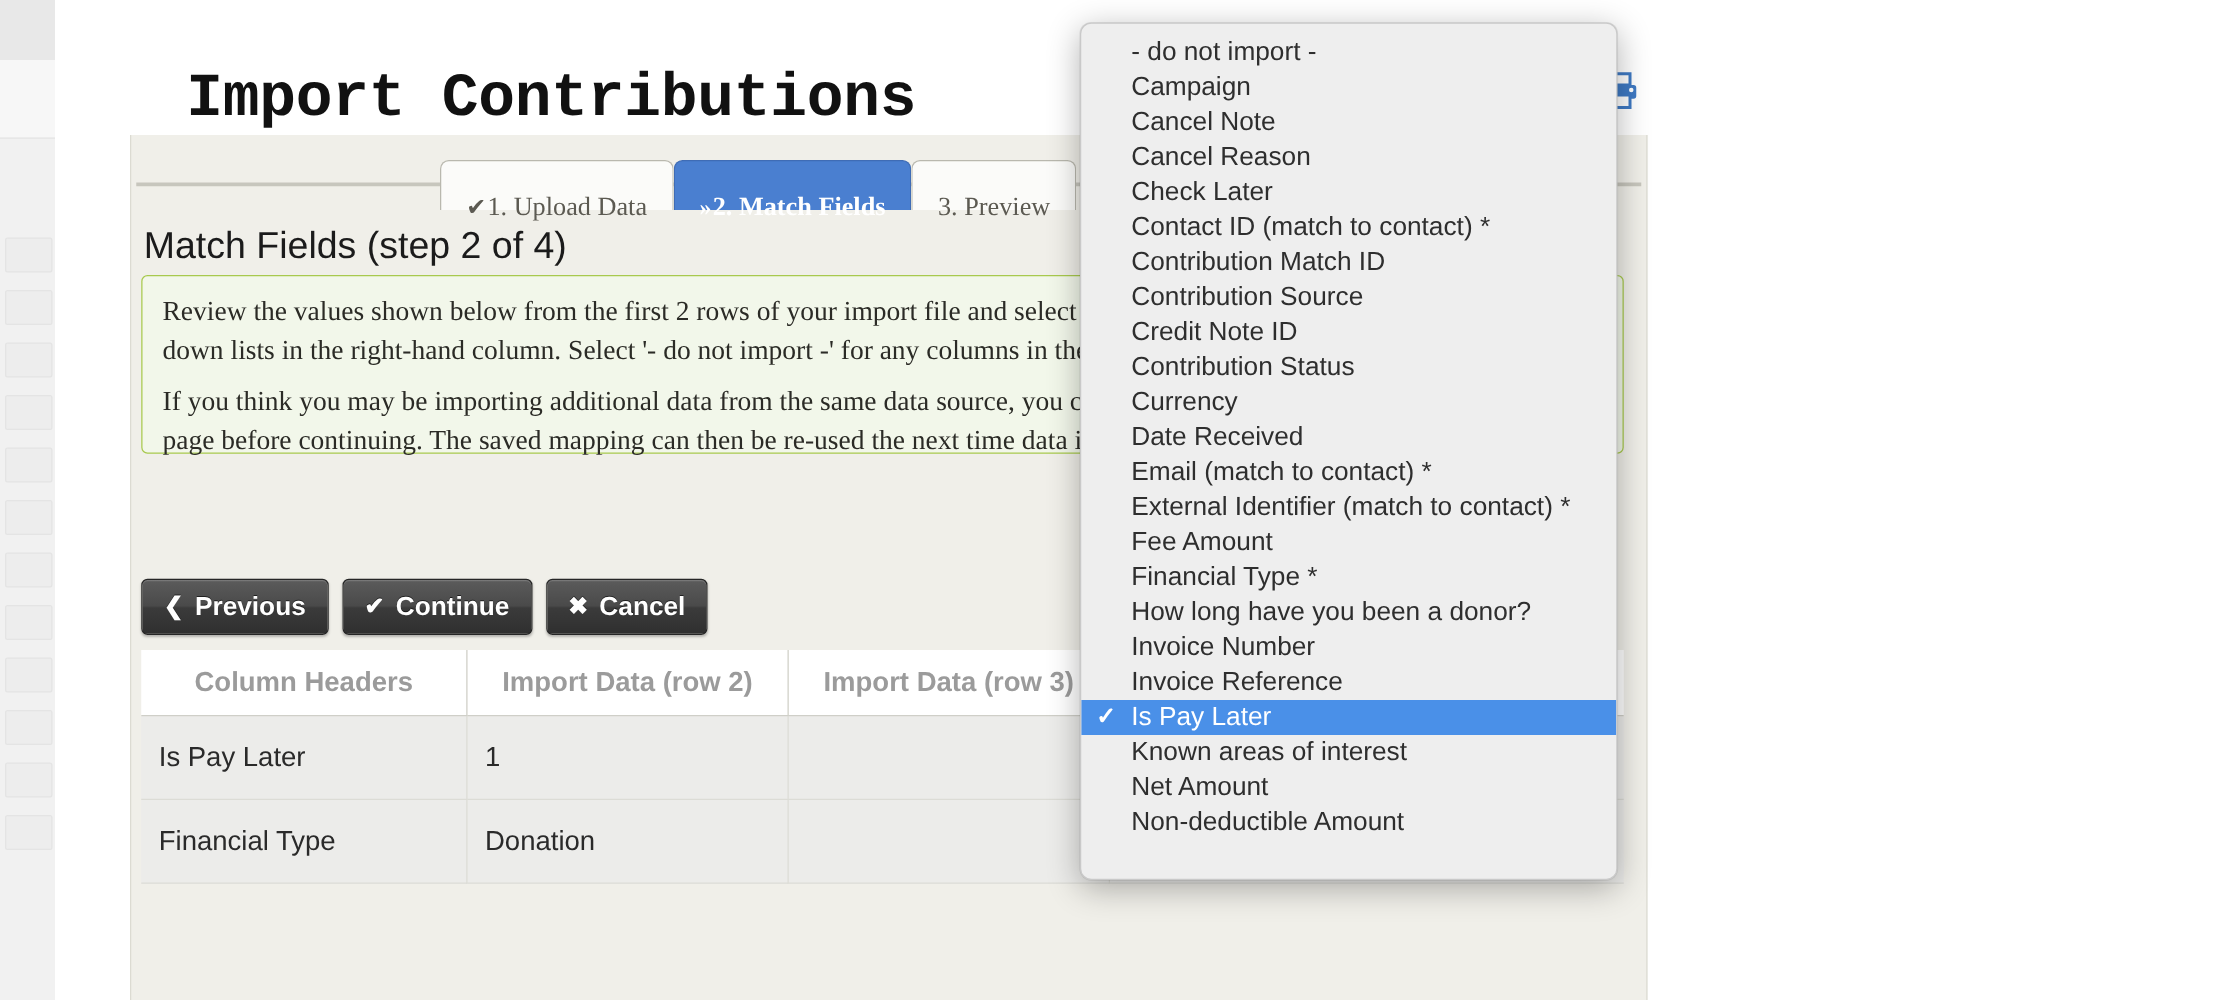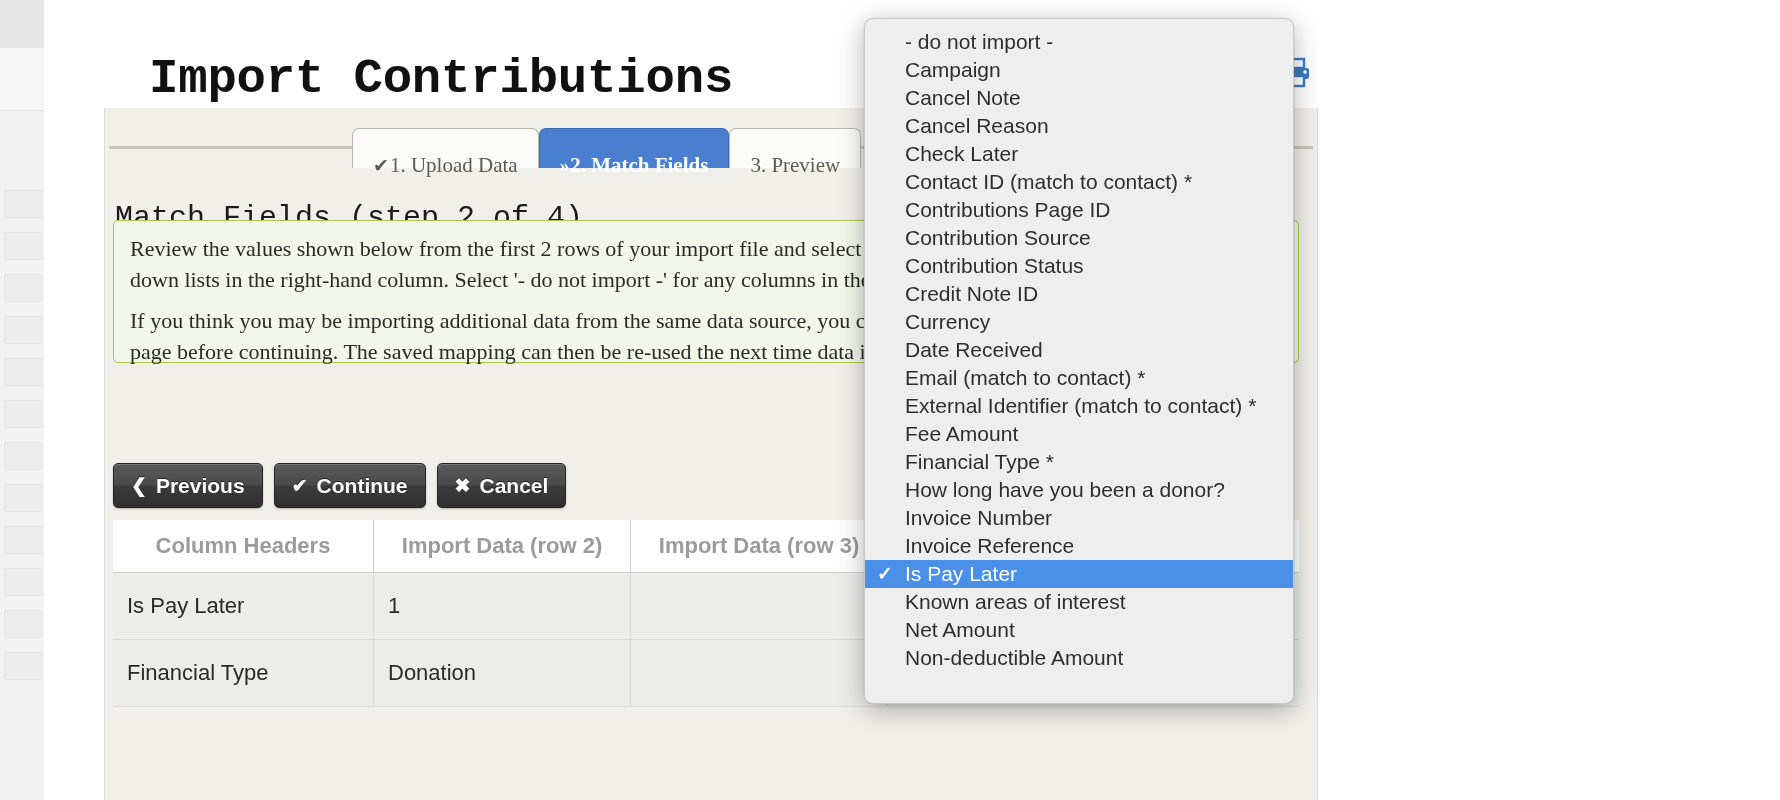--- a/index.html
+++ b/index.html
@@ -51,21 +51,21 @@
     position:relative;box-sizing:border-box;
   }
   .tab.inactive{background:#fbfbf9;color:#5c5a52;}
   .tab.active{background:#4a7fd0;color:#ffffff;font-weight:bold;border-color:#3f6cb5;}
   .tab.next{background:#fbfbf9;color:#5c5a52;}
   .tab .tick{font-size:19px;margin-right:1px;}
 
   
   #sec-head{
     position:absolute;left:10px;top:72px;
-    font-family:Liberation Mono, monospace;font-size:30px;color:#1b1b1b;white-space:nowrap;margin-top:21px;
+    font-family:Liberation Sans, sans-serif;font-size:30px;color:#1b1b1b;white-space:nowrap;
   }
 
   
   #help{
     position:absolute;left:8px;top:112px;width:1186px;height:143px;
     background:#f2f7ea;border:1px solid #a8c94e;border-radius:5px;box-sizing:border-box;
     padding:12px 16px 0 16px;
   }
   #help p{
     margin:0 0 10px 0;
@@ -229,24 +229,24 @@
 
   </div>
 
   <div id="dropdown">
       <div class="opt"><span>- do not import -</span></div>
       <div class="opt"><span>Campaign</span></div>
       <div class="opt"><span>Cancel Note</span></div>
       <div class="opt"><span>Cancel Reason</span></div>
       <div class="opt"><span>Check Later</span></div>
       <div class="opt"><span>Contact ID (match to contact) *</span></div>
-      <div class="opt"><span>Contributions Page ID</span></div>
+      <div class="opt"><span>Contribution Match ID</span></div>
       <div class="opt"><span>Contribution Source</span></div>
+      <div class="opt"><span>Credit Note ID</span></div>
       <div class="opt"><span>Contribution Status</span></div>
-      <div class="opt"><span>Credit Note ID</span></div>
       <div class="opt"><span>Currency</span></div>
       <div class="opt"><span>Date Received</span></div>
       <div class="opt"><span>Email (match to contact) *</span></div>
       <div class="opt"><span>External Identifier (match to contact) *</span></div>
       <div class="opt"><span>Fee Amount</span></div>
       <div class="opt"><span>Financial Type *</span></div>
       <div class="opt"><span>How long have you been a donor?</span></div>
       <div class="opt"><span>Invoice Number</span></div>
       <div class="opt"><span>Invoice Reference</span></div>
       <div class="opt sel"><span class="chk">✓</span><span>Is Pay Later</span></div>

